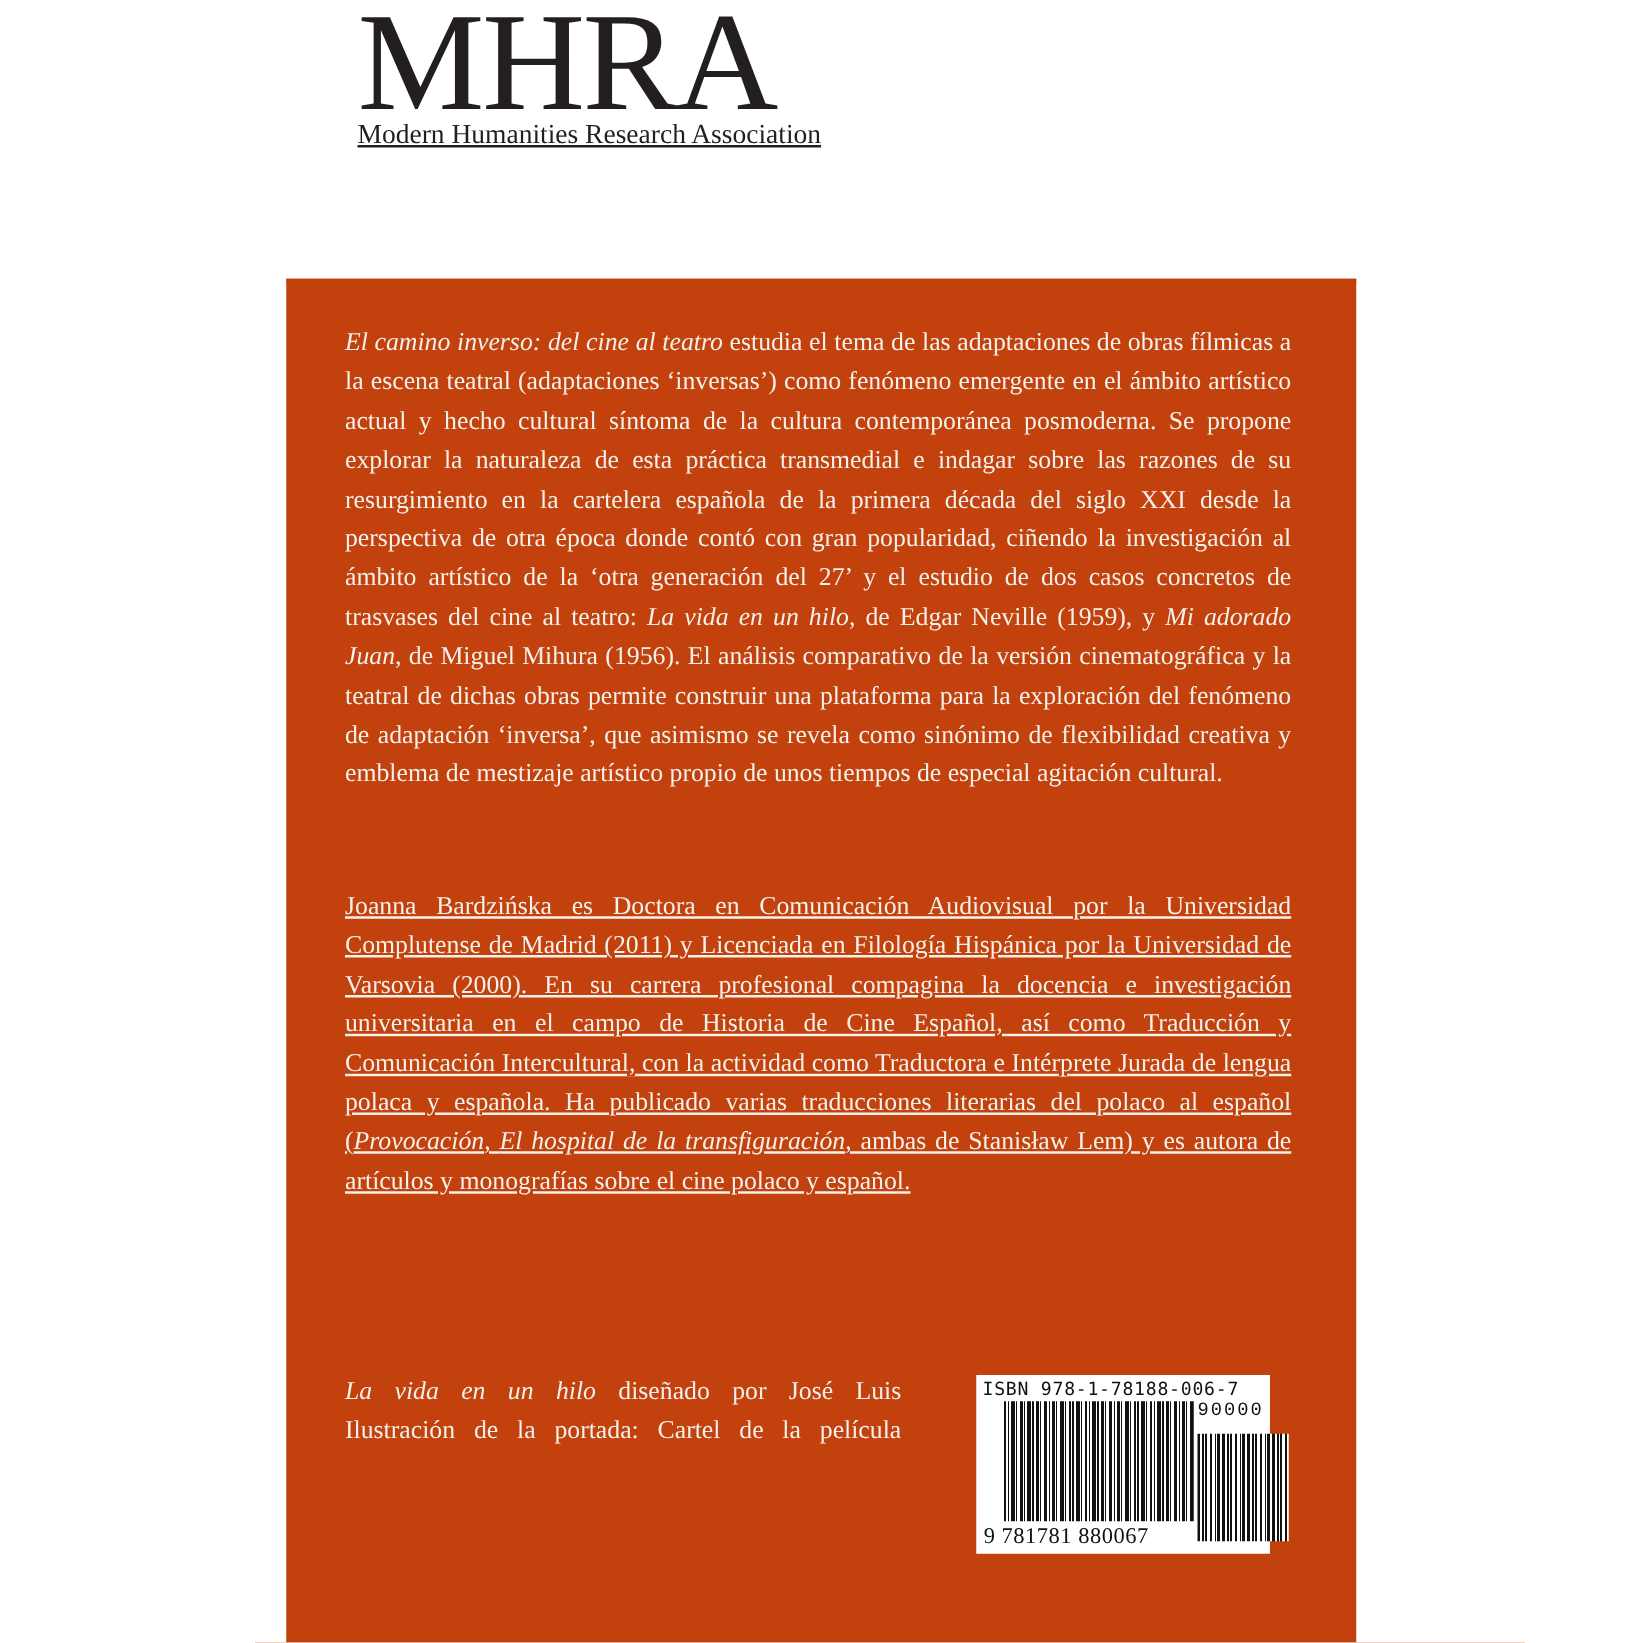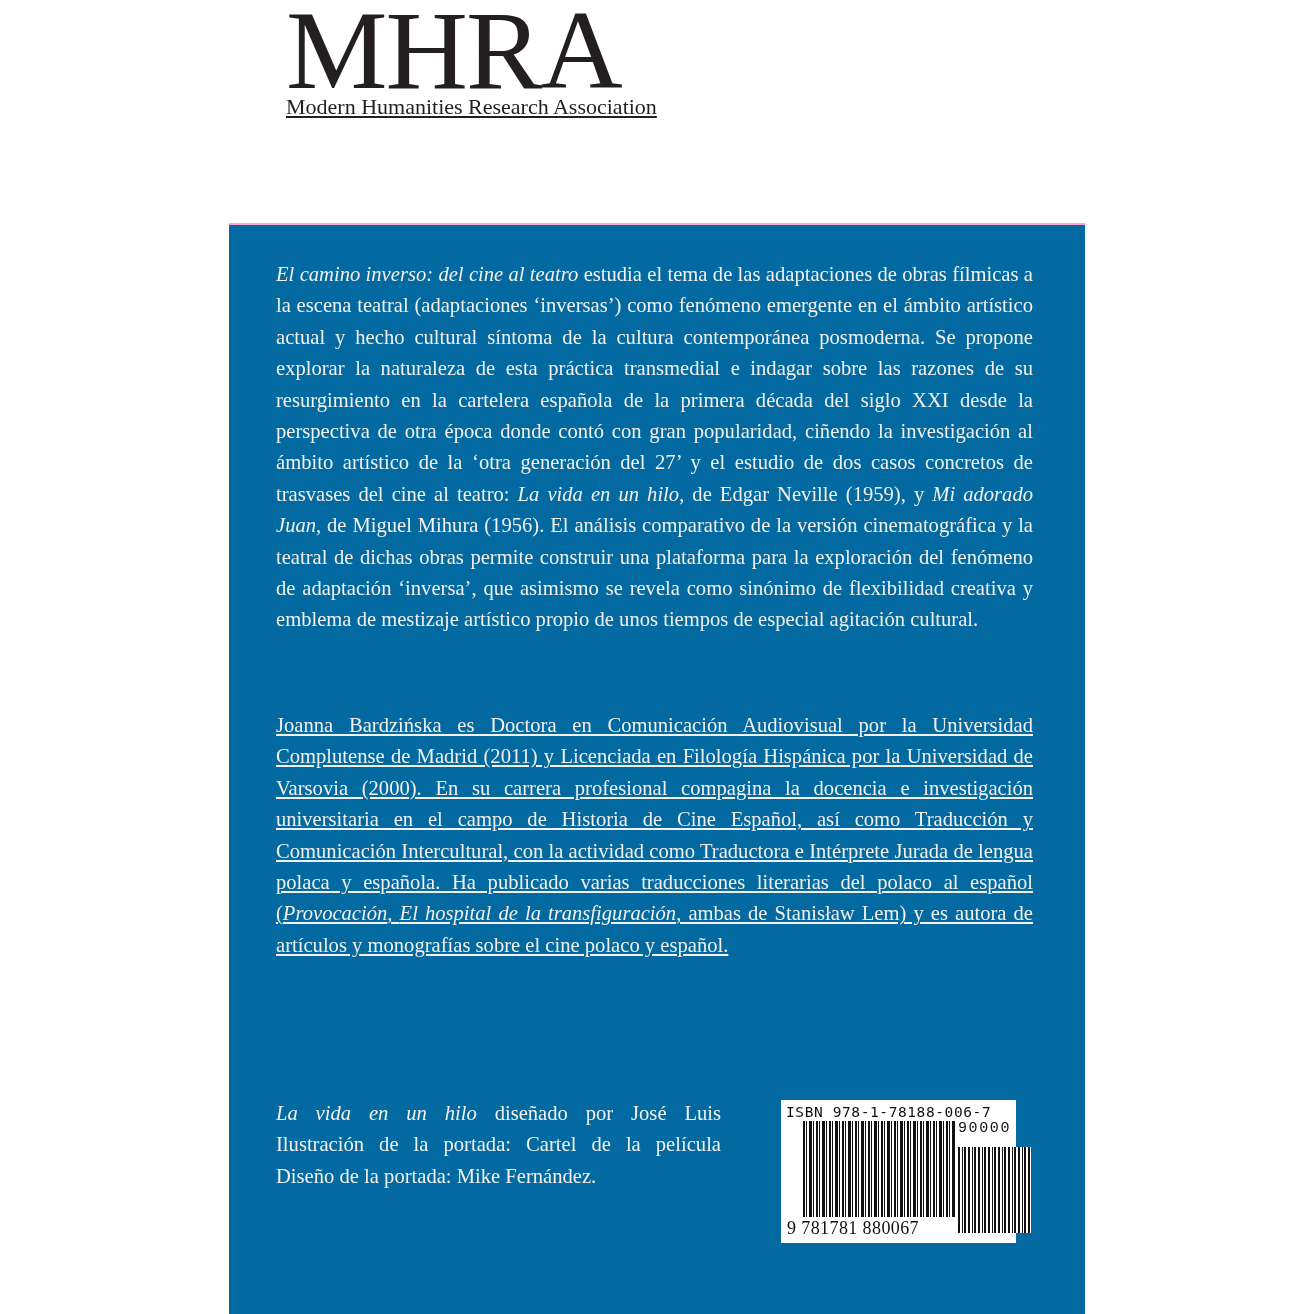--- a/index.html
+++ b/index.html
@@ -1,20 +1,20 @@
 <!DOCTYPE html>
 <html><head>
 <meta charset="utf-8">
 <style>
   html, body { margin:0; padding:0; background:#ffffff; }
   body { width:1314px; height:1314px; position:relative; overflow:hidden; font-family:"Liberation Serif", "DejaVu Serif", serif; }
   .logo { position:absolute; left:286px; top:0; width:410px; }
   .logo-mark { position:absolute; left:0; top:-6px; font-family:"Liberation Serif", serif; font-size:112px; line-height:1; color:#231f20; letter-spacing:-2px; transform:scaleX(1.02); transform-origin:left; }
   .logo-sub { position:absolute; left:0; top:94px; font-family:"Liberation Serif", serif; font-size:22px; color:#231f20; white-space:nowrap;text-decoration:underline; }
-  .panel { position:absolute; left:229px; top:223px; width:856px; height:1091px; background:#0369a1; border-top:2px solid #f9a8d4; box-sizing:border-box; }
+  .panel { position:absolute; left:229px; top:223px; width:856px; height:1091px; background:#c2410c; border-top:2px solid #c2410c; box-sizing:border-box; }
   .text { position:absolute; left:47px; width:757px; color:#f4f1ec; font-size:20.6px; line-height:31.4px; text-align:justify; }
   .blurb { top:34px; }
   .bio { top:485px;text-decoration:underline; }
   .credits { position:absolute; left:47px; top:873px; width:445px; color:#f4f1ec; font-size:20.6px; line-height:31.4px; text-align:justify; }
   .credits .line { display:block; text-align:justify; text-align-last:justify; }
   .credits .line.last { text-align-last:left; }
   i { font-style:italic; }
   .barcode { position:absolute; left:552px; top:875px; width:235px; height:143px; background:#fff; box-sizing:border-box; }
   .isbn-text { position:absolute; left:5px; top:4px; font-family:"DejaVu Sans Mono", monospace; font-size:14.5px; letter-spacing:0.6px; color:#111; white-space:nowrap; }
   .addon-num { position:absolute; right:5px; top:20px; font-family:Liberation Mono, monospace; font-size:15px; letter-spacing:1.6px; color:#111;text-align:center; }
@@ -31,21 +31,20 @@
 </div>
 
 <div class="panel">
   <div class="text blurb"><i>El camino inverso: del cine al teatro</i><span> estudia el tema de las adaptaciones de obras fílmicas a la escena teatral (adaptaciones ‘inversas’) como fenómeno emergente en el ámbito artístico actual y hecho cultural síntoma de la cultura contemporánea posmoderna. Se propone explorar la naturaleza de esta práctica transmedial e indagar sobre las razones de su resurgimiento en la cartelera española de la primera década del siglo XXI desde la perspectiva de otra época donde contó con gran popularidad, ciñendo la investigación al ámbito artístico de la ‘otra generación del 27’ y el estudio de dos casos concretos de trasvases del cine al teatro: </span><i>La vida en un hilo</i><span>, de Edgar Neville (1959), y </span><i>Mi adorado Juan</i><span>, de Miguel Mihura (1956). El análisis comparativo de la versión cinematográfica y la teatral de dichas obras permite construir una plataforma para la exploración del fenómeno de adaptación ‘inversa’, que asimismo se revela como sinónimo de flexibilidad creativa y emblema de mestizaje artístico propio de unos tiempos de especial agitación cultural.</span></div>
 
   <div class="text bio"><span>Joanna Bardzińska es Doctora en Comunicación Audiovisual por la Universidad Complutense de Madrid (2011) y Licenciada en Filología Hispánica por la Universidad de Varsovia (2000). En su carrera profesional compagina la docencia e investigación universitaria en el campo de Historia de Cine Español, así como Traducción y Comunicación Intercultural, con la actividad como Traductora e Intérprete Jurada de lengua polaca y española. Ha publicado varias traducciones literarias del polaco al español  (</span><i>Provocación</i><span>, </span><i>El hospital de la transfiguración</i><span>, ambas de Stanisław Lem) y es autora de artículos y monografías sobre el cine polaco  y  español.</span></div>
 
   <div class="credits">
     <span class="line"><i>La vida en un hilo</i><span> diseñado por José Luis</span></span>
     <span class="line">Ilustración de la portada: Cartel de la película</span>
-    <span class="line last">Diseño de la portada: Mike Fernández.</span>
   </div>
 
   <div class="barcode">
     <div class="isbn-text">ISBN 978-1-78188-006-7</div>
     <div class="bars-main"></div>
     <div class="addon-num">90000</div>
     <div class="bars-addon"></div>
     <div class="ean-num">9 781781 880067</div>
   </div>
 </div>

